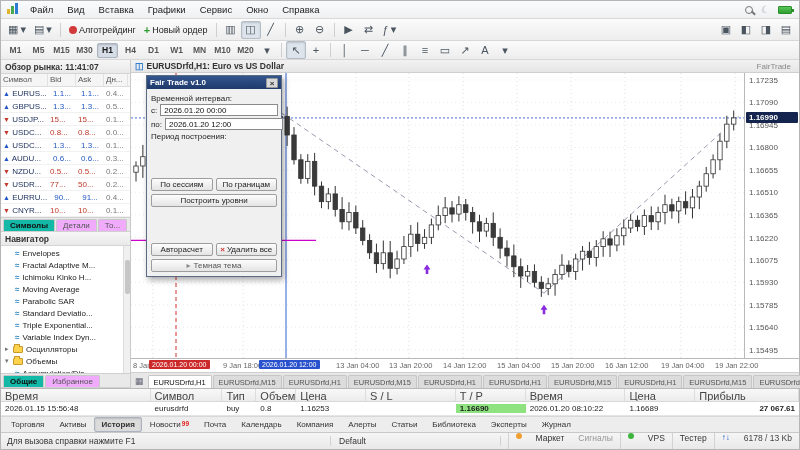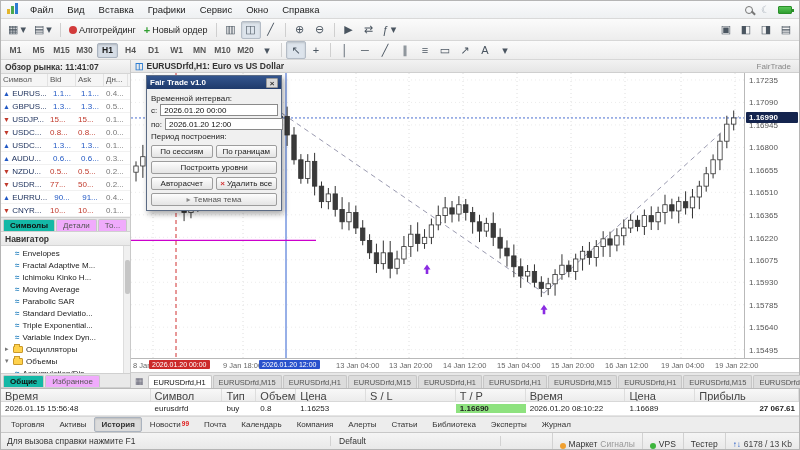--- a/index.html
+++ b/index.html
@@ -85,21 +85,21 @@
   .dlg-title { height:13px; background:linear-gradient(#33558e,#1f3a6b); color:#fff; display:flex; align-items:center; padding:0 3px; font-size:8px; font-weight:bold; }
   .dlg-x { margin-left:auto; width:12px; height:10px; background:#d8d8d8; color:#333; font-size:8px; line-height:9px; text-align:center; border:1px solid #999; border-radius:1px; }
   .dlg-body { padding:3px 4px 4px; }
   .dlg-lbl { font-size:8px; color:#222; margin:2px 0 1px; }
   .dlg-row { display:flex; align-items:center; gap:3px; margin-bottom:2px; }
   .dlg-row .pre { width:14px; font-size:8px; text-align:right; }
   .dlg-input { flex:1; height:12px; border:1px solid #8a8a8a; background:#fff; font-size:8px; font-family:"Liberation Sans",sans-serif; padding:0 3px; color:#111; }
   .per-row { display:flex; gap:1px; margin:1px 0 3px; }
   .dlg-btn { height:13px; background:linear-gradient(#fdfdfd,#e4e4e4); border:1px solid #9d9d9d; border-radius:2px; font-size:8px; display:flex; align-items:center; justify-content:center; color:#222; }
   .dlg-grid2 { display:flex; gap:3px; margin-bottom:3px; }
-  .dlg-grid2 .dlg-btn { flex:1; }
+  .dlg-grid2 .dlg-btn { flex:1;margin-top:33px; }
   .dlg-wide { margin-bottom:3px; }
   .red-x { color:#d23333; font-weight:bold; margin-right:2px; }
   .theme-btn { color:#555; }
   .theme-arr { color:#888; margin-right:3px; }
 
   
   .toolbox { flex:none; background:#f4f4f4; border-top:1px solid #b9b9b9; }
   .tbx-head { display:flex; height:13px; background:linear-gradient(#f8f8f8,#ececec); border-bottom:1px solid #d8d8d8; }
   .tbx-head span { font-size:11px; color:#444; padding:1px 4px; border-right:1px solid #ddd; overflow:hidden; white-space:nowrap; }
   .tbx-row { display:flex; height:14px; background:#fff; border-bottom:1px solid #e5e5e5; align-items:center; }
@@ -109,21 +109,21 @@
   .tbx-tabs { height:16px; display:flex; align-items:center; padding:0 3px; gap:1px; background:#ededed; border-top:1px solid #d8d8d8; }
   .btab { font-size:8px; color:#333; padding:2px 6px; border:1px solid transparent; border-radius:2px; display:flex; align-items:flex-start; gap:1px; white-space:nowrap; }
   .btab.active { background:#dcdcdc; border-color:#aab3bf; box-shadow:inset 0 1px 2px rgba(0,0,0,.15); font-weight:bold; }
   .badge { color:#e02020; font-size:6.5px; font-weight:bold; }
 
   
   .statusbar { height:17px; flex:none; background:linear-gradient(#f5f5f5,#e9e9e9); border-top:1px solid #c8c8c8; display:flex; align-items:center; font-size:8.5px; color:#333; }
   .sb-help { width:330px; padding-left:6px; border-right:1px solid #d2d2d2; }
   .sb-profile { width:170px; padding-left:8px; border-right:1px solid #d2d2d2; }
   .sb-right { margin-left:auto; display:flex; align-items:center; height:100%; }
-  .sb-seg { display:flex; align-items:flex-end; gap:3px; padding:0 7px; border-left:1px solid #d2d2d2; height:100%; }
+  .sb-seg { display:flex; align-items:flex-start; gap:14px; padding:0 7px; border-left:1px solid #d2d2d2; height:100%; }
   .dot-orange { width:6px; height:6px; border-radius:50%; background:#f0a030; display:inline-block; }
   .dot-green { width:6px; height:6px; border-radius:50%; background:#3db53d; display:inline-block; }
   .sb-dim { color:#999; }
   .traffic { color:#444; }
   .tr-arrows { color:#2158c4; font-size:8px; }
 </style>
 </head>
 <body>
 
 <div id="app">

